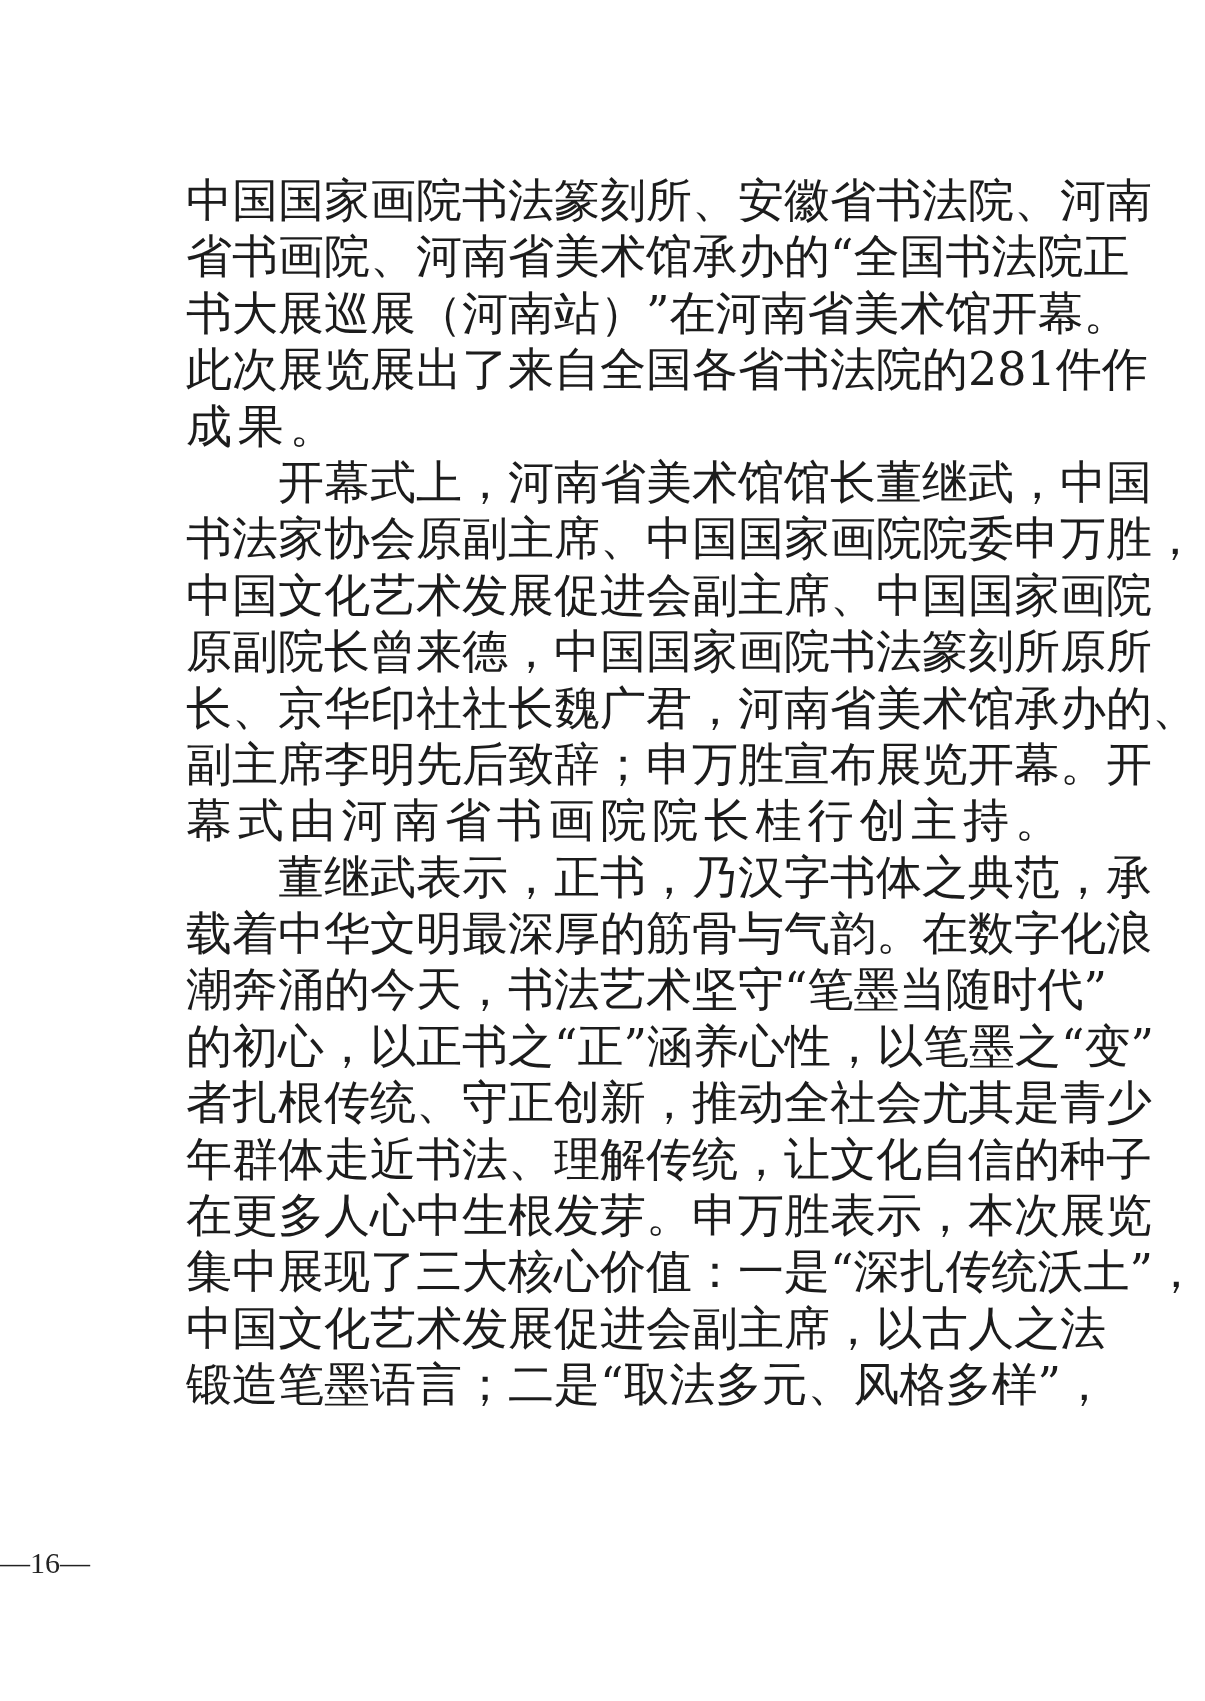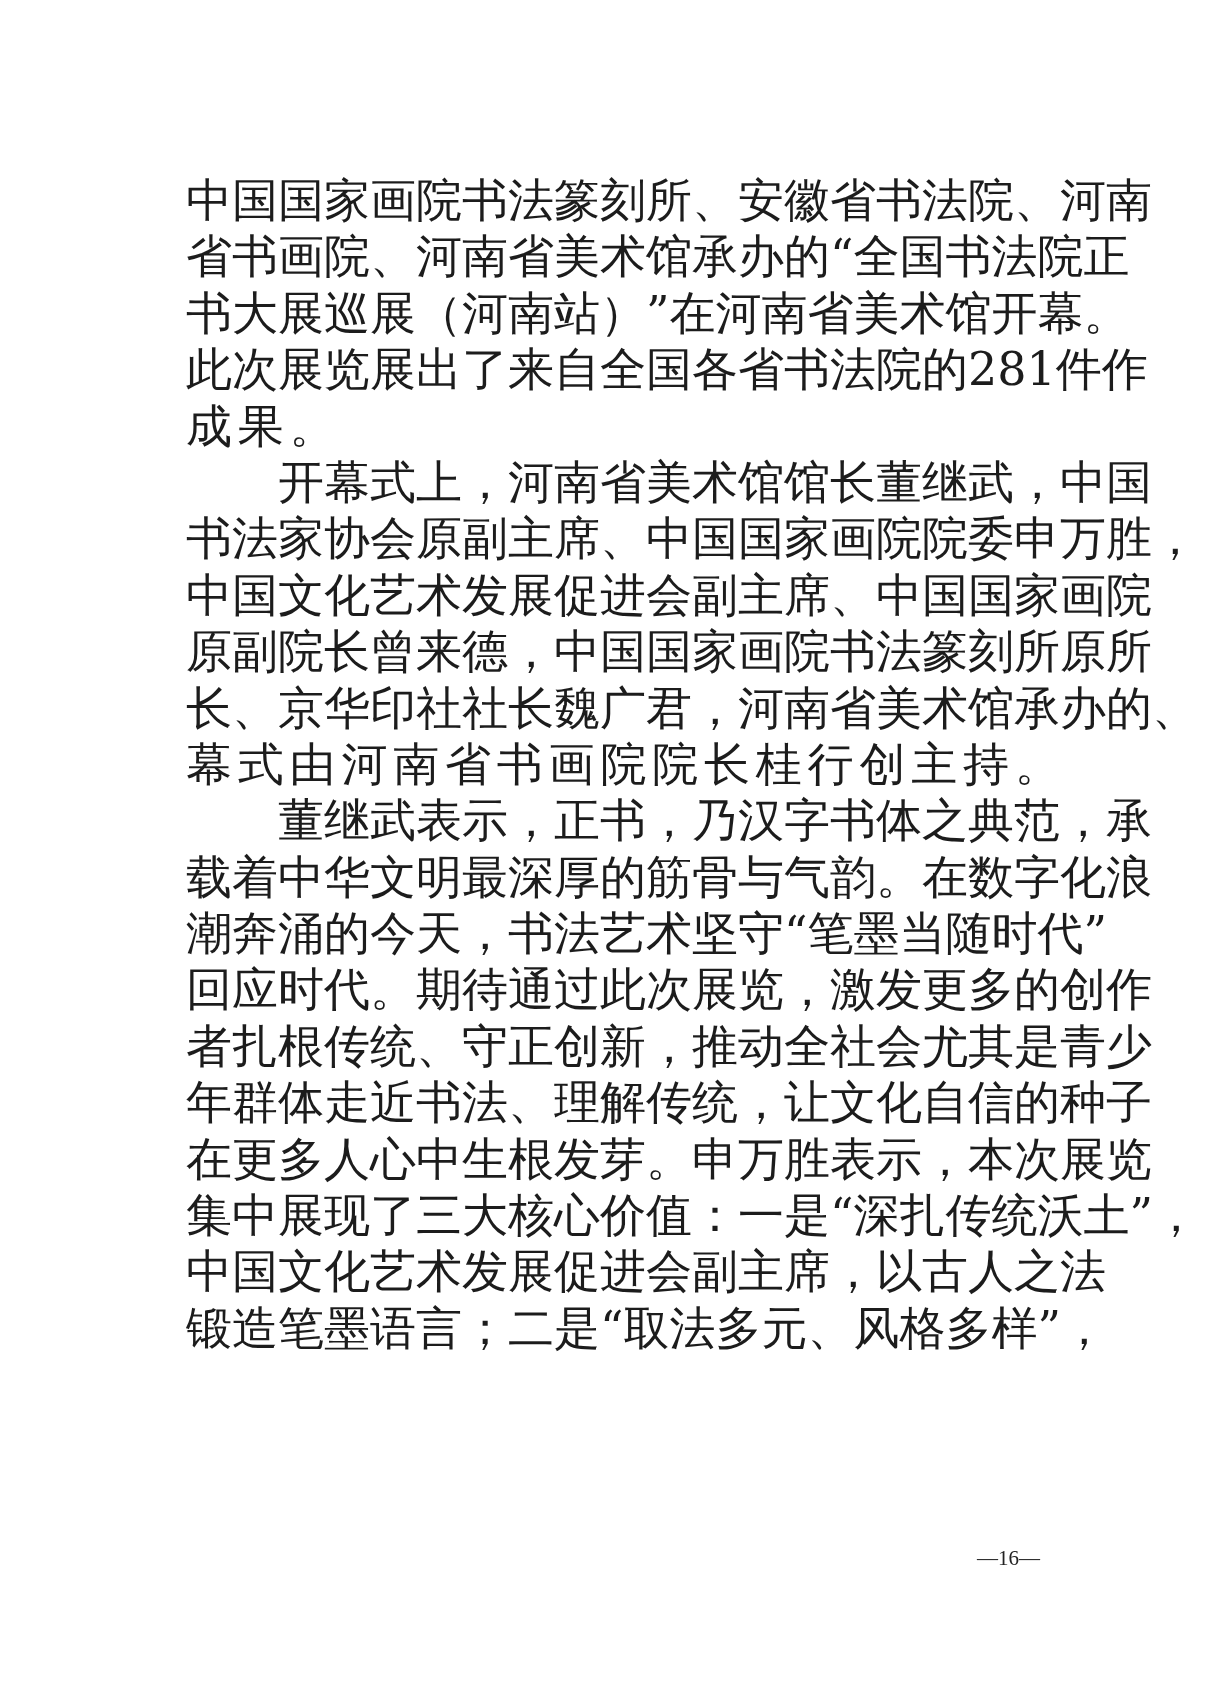--- a/index.html
+++ b/index.html
@@ -4,43 +4,44 @@
 <style>
   html, body { margin:0; padding:0; background:#ffffff; }
   body { width:1205px; height:1701px; position:relative; overflow:hidden;
          font-family:"DejaVu Serif","Liberation Serif",serif; color:#1c1c1c; }
   .page { position:absolute; left:0; top:0; width:1205px; height:1701px; background:#fff; }
   .body-text { position:absolute; left:186px; top:172px; width:834px; }
   .line { display:block; height:56.4px; line-height:56.4px; font-size:46px;
           white-space:nowrap; text-align:justify; text-align-last:justify;
           letter-spacing:0; }
   .line.short { text-align-last:left; letter-spacing:5.8px; }
-  .page-number { position:absolute; left:0; width:1040px; top:1546px; text-align:right;
-                 font-family:"Liberation Serif","DejaVu Serif",serif; font-size:21px; color:#222; }
+  .page-number { position:absolute; left:0; width:1040px; top:1546px; text-align:left;
+                 font-family:"Liberation Serif","DejaVu Serif",serif; font-size:30px; color:#222; }
 </style>
 </head>
 <body>
 
 <div class="page">
   <div class="body-text">
     <span class="line">中国国家画院书法篆刻所、安徽省书法院、河南</span>
     <span class="line">省书画院、河南省美术馆承办的“全国书法院正</span>
     <span class="line">书大展巡展（河南站）”在河南省美术馆开幕。</span>
     <span class="line">此次展览展出了来自全国各省书法院的281件作</span>
     <span class="line short">成果。</span>
     <span class="line">　　开幕式上，河南省美术馆馆长董继武，中国</span>
     <span class="line">书法家协会原副主席、中国国家画院院委申万胜，</span>
     <span class="line">中国文化艺术发展促进会副主席、中国国家画院</span>
     <span class="line">原副院长曾来德，中国国家画院书法篆刻所原所</span>
     <span class="line">长、京华印社社长魏广君，河南省美术馆承办的、</span>
+    <span class="line">副主席李明先后致辞；申万胜宣布展览开幕。开</span>
     <span class="line short">幕式由河南省书画院院长桂行创主持。</span>
     <span class="line">　　董继武表示，正书，乃汉字书体之典范，承</span>
     <span class="line">载着中华文明最深厚的筋骨与气韵。在数字化浪</span>
     <span class="line">潮奔涌的今天，书法艺术坚守“笔墨当随时代”</span>
-    <span class="line">回应时代。期待通过此次展览，激发更多的创作</span>
+    <span class="line">的初心，以正书之“正”涵养心性，以笔墨之“变”</span>
     <span class="line">者扎根传统、守正创新，推动全社会尤其是青少</span>
     <span class="line">年群体走近书法、理解传统，让文化自信的种子</span>
     <span class="line">在更多人心中生根发芽。申万胜表示，本次展览</span>
     <span class="line">集中展现了三大核心价值：一是“深扎传统沃土”，</span>
     <span class="line">中国文化艺术发展促进会副主席，以古人之法</span>
     <span class="line">锻造笔墨语言；二是“取法多元、风格多样”，</span>
   </div>
   <div class="page-number">—16—</div>
 </div>
 

